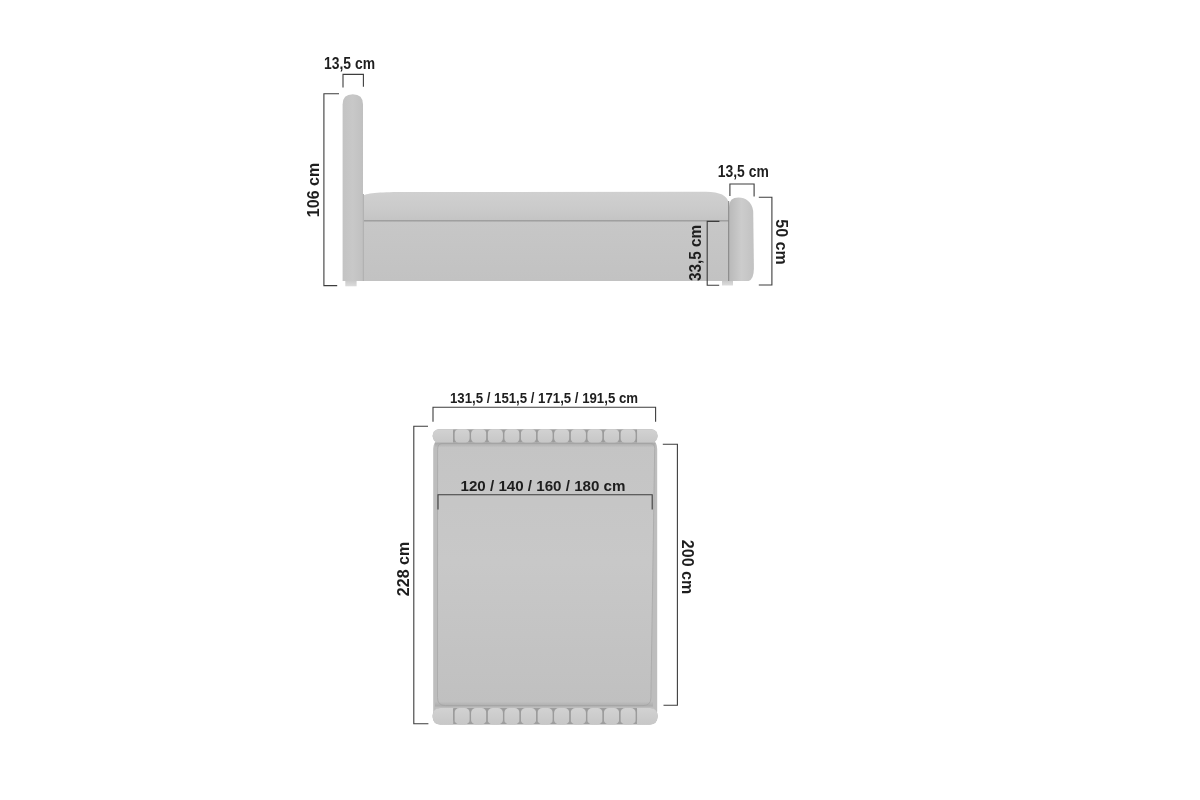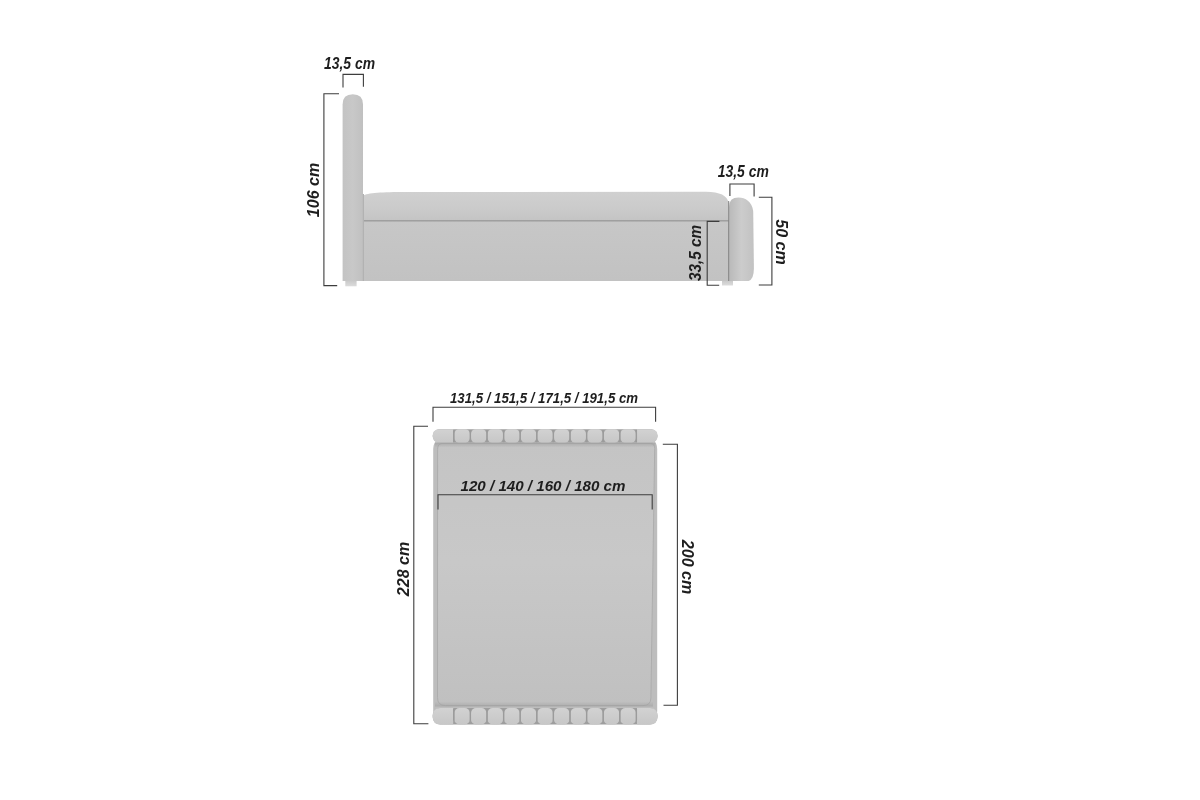--- a/index.html
+++ b/index.html
@@ -1,16 +1,16 @@
 <!DOCTYPE html>
 <html><head>
 <meta charset="utf-8">
 <style>
   html,body{margin:0;padding:0;background:#ffffff;}
-  .wrap{width:984px;height:800px;position:relative;overflow:hidden;background:#a16207;font-style:italic;}
+  .wrap{width:984px;height:800px;position:relative;overflow:hidden;background:#a16207;}
   text{font-family:"Liberation Sans",sans-serif;font-weight:bold;fill:#1e1e1e;}
 </style>
 </head>
 <body>
 <div class="wrap">
 <svg width="1200" height="800" viewBox="0 0 1200 800">
   <defs>
     <linearGradient id="gHead" x1="0" y1="0" x2="1" y2="0">
       <stop offset="0" stop-color="#c3c3c3"></stop>
       <stop offset="0.5" stop-color="#c8c8c8"></stop>

